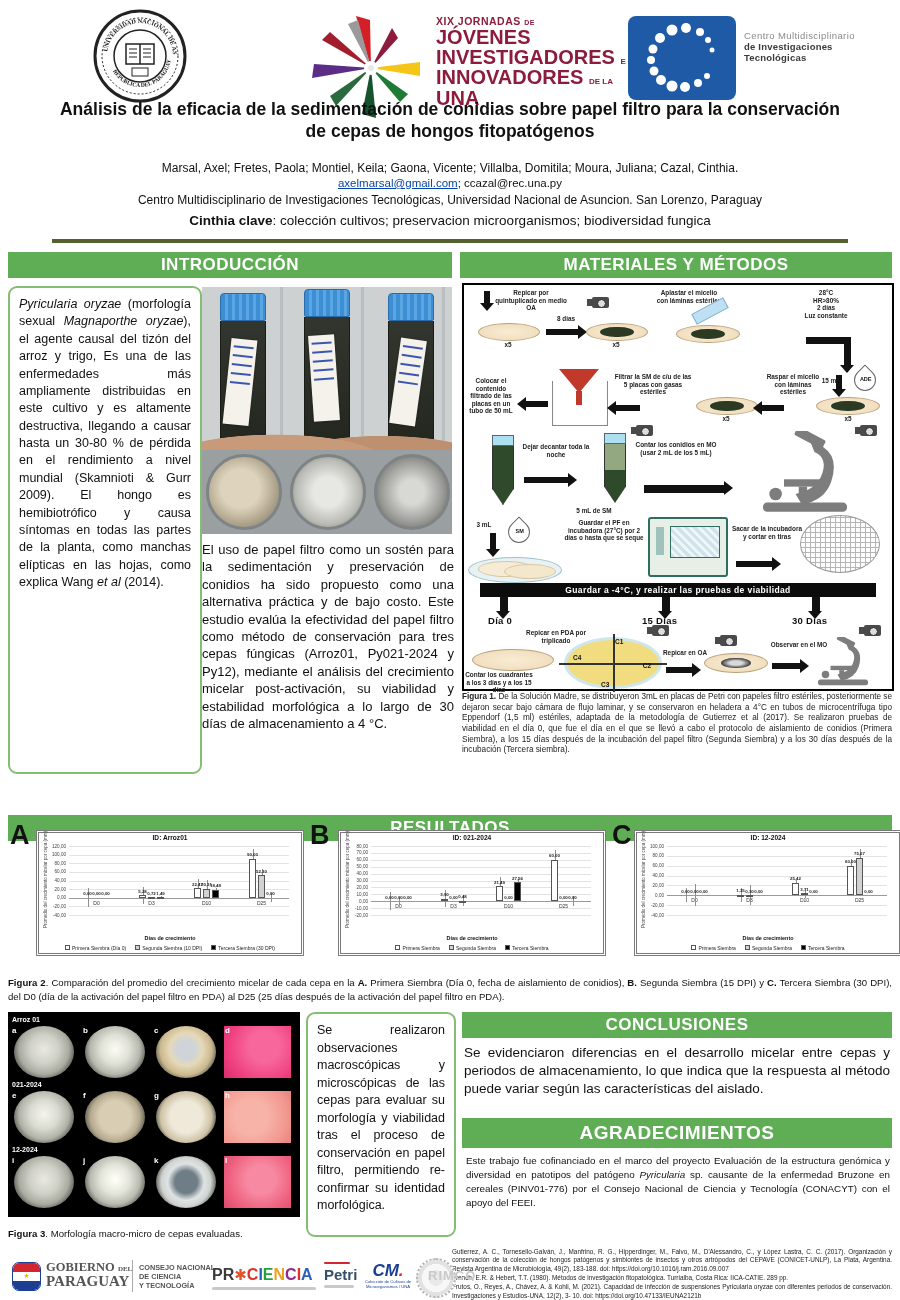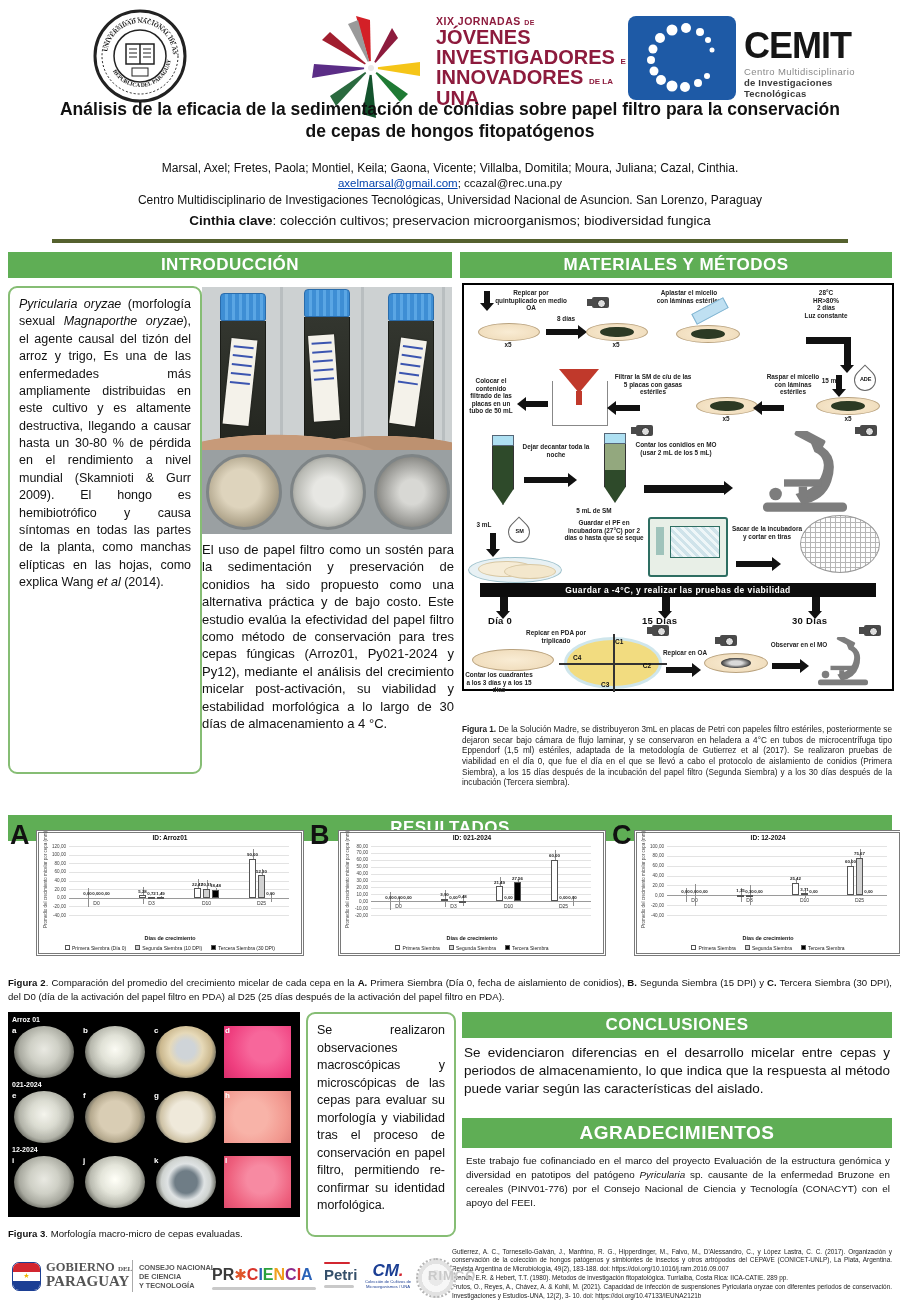--- a/index.html
+++ b/index.html
@@ -160,21 +160,20 @@
           <circle cx="44" cy="70" r="5.5"></circle>
         <circle cx="57" cy="71" r="5"></circle>
           <circle cx="70" cy="67" r="4"></circle>
           <circle cx="80" cy="24" r="3"></circle>
         <circle cx="84" cy="34" r="2.5"></circle>
           <circle cx="79" cy="60" r="3"></circle>
       </g>
     </svg>
   </div>
   <div class="abs" style="left:744px;top:28px;width:150px;">
-    <div class="cemit-big">CEMIT</div>
     <div class="cemit-sub1">Centro Multidisciplinario</div>
     <div class="cemit-sub2">de Investigaciones Tecnológicas</div>
   </div>
 
   <div class="abs title" style="left:20px;top:99px;width:860px;">
     <div>Análisis de la eficacia de la sedimentación de conidias sobre papel filtro para la conservación</div>
     <div>de cepas de hongos fitopatógenos</div>
   </div>
   <div class="abs meta" style="left:20px;top:161px;width:860px;font-size:12px;">Marsal, Axel; Fretes, Paola; Montiel, Keila; Gaona, Vicente; Villalba, Domitila; Moura, Juliana; Cazal, Cinthia.</div>
   <div class="abs meta" style="left:20px;top:177px;width:860px;font-size:11.5px;">
@@ -368,21 +367,21 @@
         <path d="M55 10 q30 8 20 38 q-6 18 -28 22 l-6-10 q18-4 24-16 q8-18-6-24 z"></path>
         <rect x="40" y="2" width="30" height="9" rx="2" transform="rotate(28 55 6)"></rect>
         <rect x="30" y="46" width="36" height="7"></rect>
         <rect x="44" y="53" width="8" height="10"></rect>
         <circle cx="22" cy="60" r="6"></circle>
       </g>
     </svg>
     <div class="cam" style="left:400px;top:340px;"></div>
   </div>
 
-  <div class="caption" style="left:462px;top:725px;width:430px;">
+  <div class="caption" style="left:462px;top:692px;width:430px;">
     <b>Figura 1.</b><span> De la Solución Madre, se distribuyeron 3mL en placas de Petri con papeles filtro estériles, posteriormente se dejaron secar bajo cámara de flujo laminar, y se conservaron en heladera a 4°C en tubos de microcentrífuga tipo Eppendorf (1,5 ml) estériles, adaptada de la metodología de Gutierrez et al (2017). Se realizaron pruebas de viabilidad en el día 0, que fue el día en el que se llevó a cabo el protocolo de aislamiento de conidios (Primera Siembra), a los 15 días después de la incubación del papel filtro (Segunda Siembra) y a los 30 días después de la incubación (Tercera siembra).</span>
   </div>
 
   <div class="secbar" style="left:8px;top:815px;width:884px;height:26px;">RESULTADOS</div>
 
   <div class="chartletter" style="left:10px;top:820px;">A</div>
   <div class="chartletter" style="left:310px;top:820px;">B</div>
   <div class="chartletter" style="left:612px;top:820px;">C</div>
   <div id="chart0" class="chart" style="left:36px;top:830px;">
       <div class="c-title">ID: Arroz01</div>

